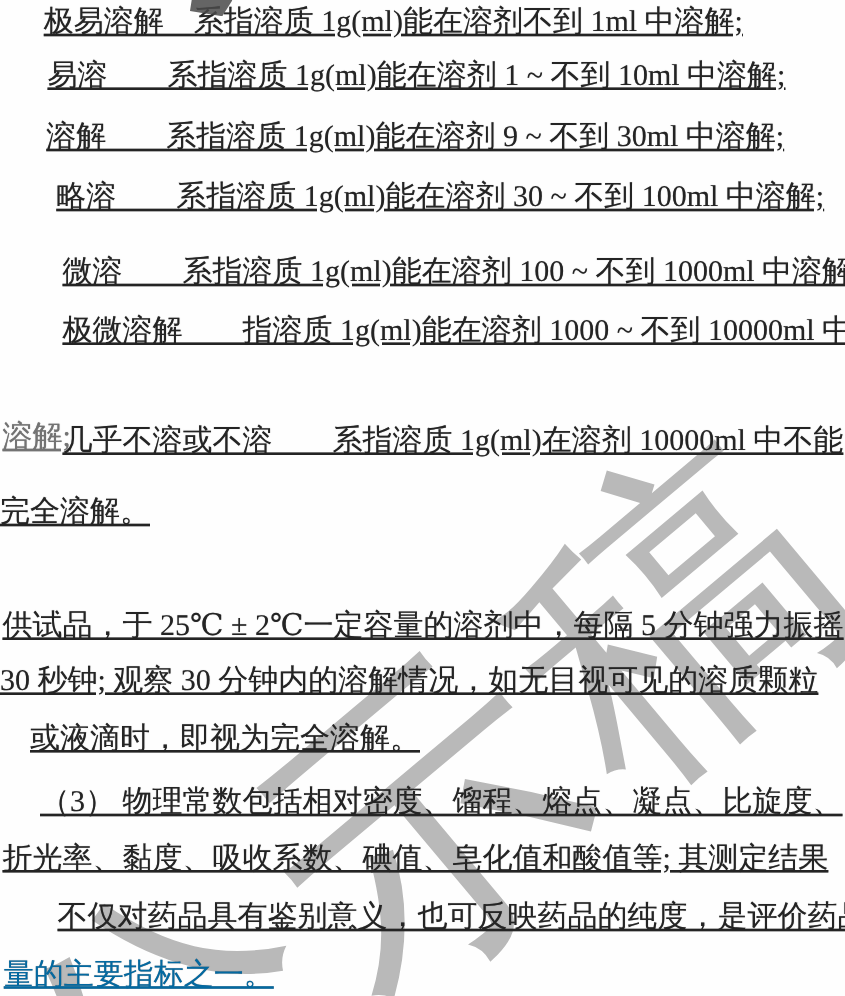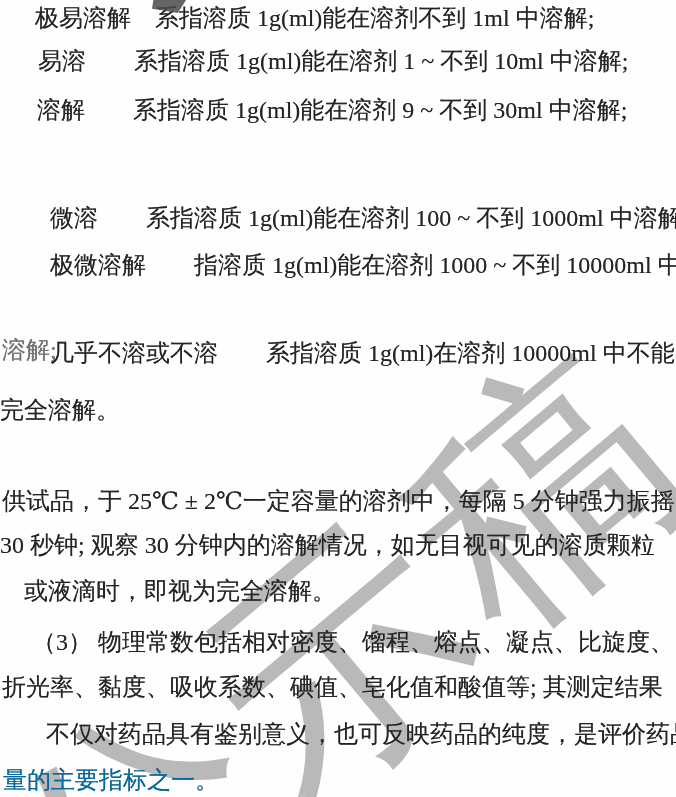--- a/index.html
+++ b/index.html
@@ -17,20 +17,21 @@
   }
   .line {
     position: absolute;
     z-index: 2;
     font-size: 24px;
     line-height: 28px;
     height: 28px;
     white-space: nowrap;
     color: #242424;
     text-shadow: 0 0 0.6px rgba(40,40,40,0.55);
+    text-decoration: underline;
   }
   .watermark {
     position: absolute;
     z-index: 1;
     left: 15px;
     top: 705px;
     font-size: 250px;
     line-height: 250px;
     letter-spacing: 12px;
     white-space: nowrap;
@@ -76,20 +77,21 @@
 
 <div id="page" style="background: rgb(254, 254, 254);">
 
   <div class="watermark" style="color: rgb(185, 185, 185);">公示稿</div>
 
   <div class="scan-artifact"></div>
 
   <div class="line l0" style="color: rgb(36, 36, 36);">极易溶解　系指溶质 1g(ml)能在溶剂不到 1ml 中溶解;</div>
   <div class="line l1" style="color: rgb(36, 36, 36); text-align: center;">易溶　　系指溶质 1g(ml)能在溶剂 1 ~ 不到 10ml 中溶解;</div>
   <div class="line l2" style="color: rgb(36, 36, 36);">溶解　　系指溶质 1g(ml)能在溶剂 9 ~ 不到 30ml 中溶解;</div>
+  <div class="line l3" style="color: rgb(36, 36, 36);">略溶　　系指溶质 1g(ml)能在溶剂 30 ~ 不到 100ml 中溶解;</div>
   <div class="line l4" style="color: rgb(36, 36, 36);">微溶　　系指溶质 1g(ml)能在溶剂 100 ~ 不到 1000ml 中溶解;</div>
   <div class="line l5" style="color: rgb(36, 36, 36);">极微溶解　　指溶质 1g(ml)能在溶剂 1000 ~ 不到 10000ml 中</div>
   <div class="line l6" style="color: #737373; margin-top: 35px;">溶解;</div>
   <div class="line l7" style="color: rgb(36, 36, 36);">几乎不溶或不溶　　系指溶质 1g(ml)在溶剂 10000ml 中不能</div>
   <div class="line l8" style="color: rgb(36, 36, 36);">完全溶解。</div>
   <div class="line l10" style="color: rgb(36, 36, 36);">供试品，于 25℃ ± 2℃一定容量的溶剂中，每隔 5 分钟强力振摇</div>
   <div class="line l11" style="color: rgb(36, 36, 36);">30 秒钟; 观察 30 分钟内的溶解情况，如无目视可见的溶质颗粒</div>
   <div class="line l12" style="color: rgb(36, 36, 36); padding-left: 24px;">或液滴时，即视为完全溶解。</div>
   <div class="line l13" style="color: rgb(36, 36, 36);">（3） 物理常数包括相对密度、馏程、熔点、凝点、比旋度、</div>
   <div class="line l14" style="color: rgb(36, 36, 36);">折光率、黏度、吸收系数、碘值、皂化值和酸值等; 其测定结果</div>

